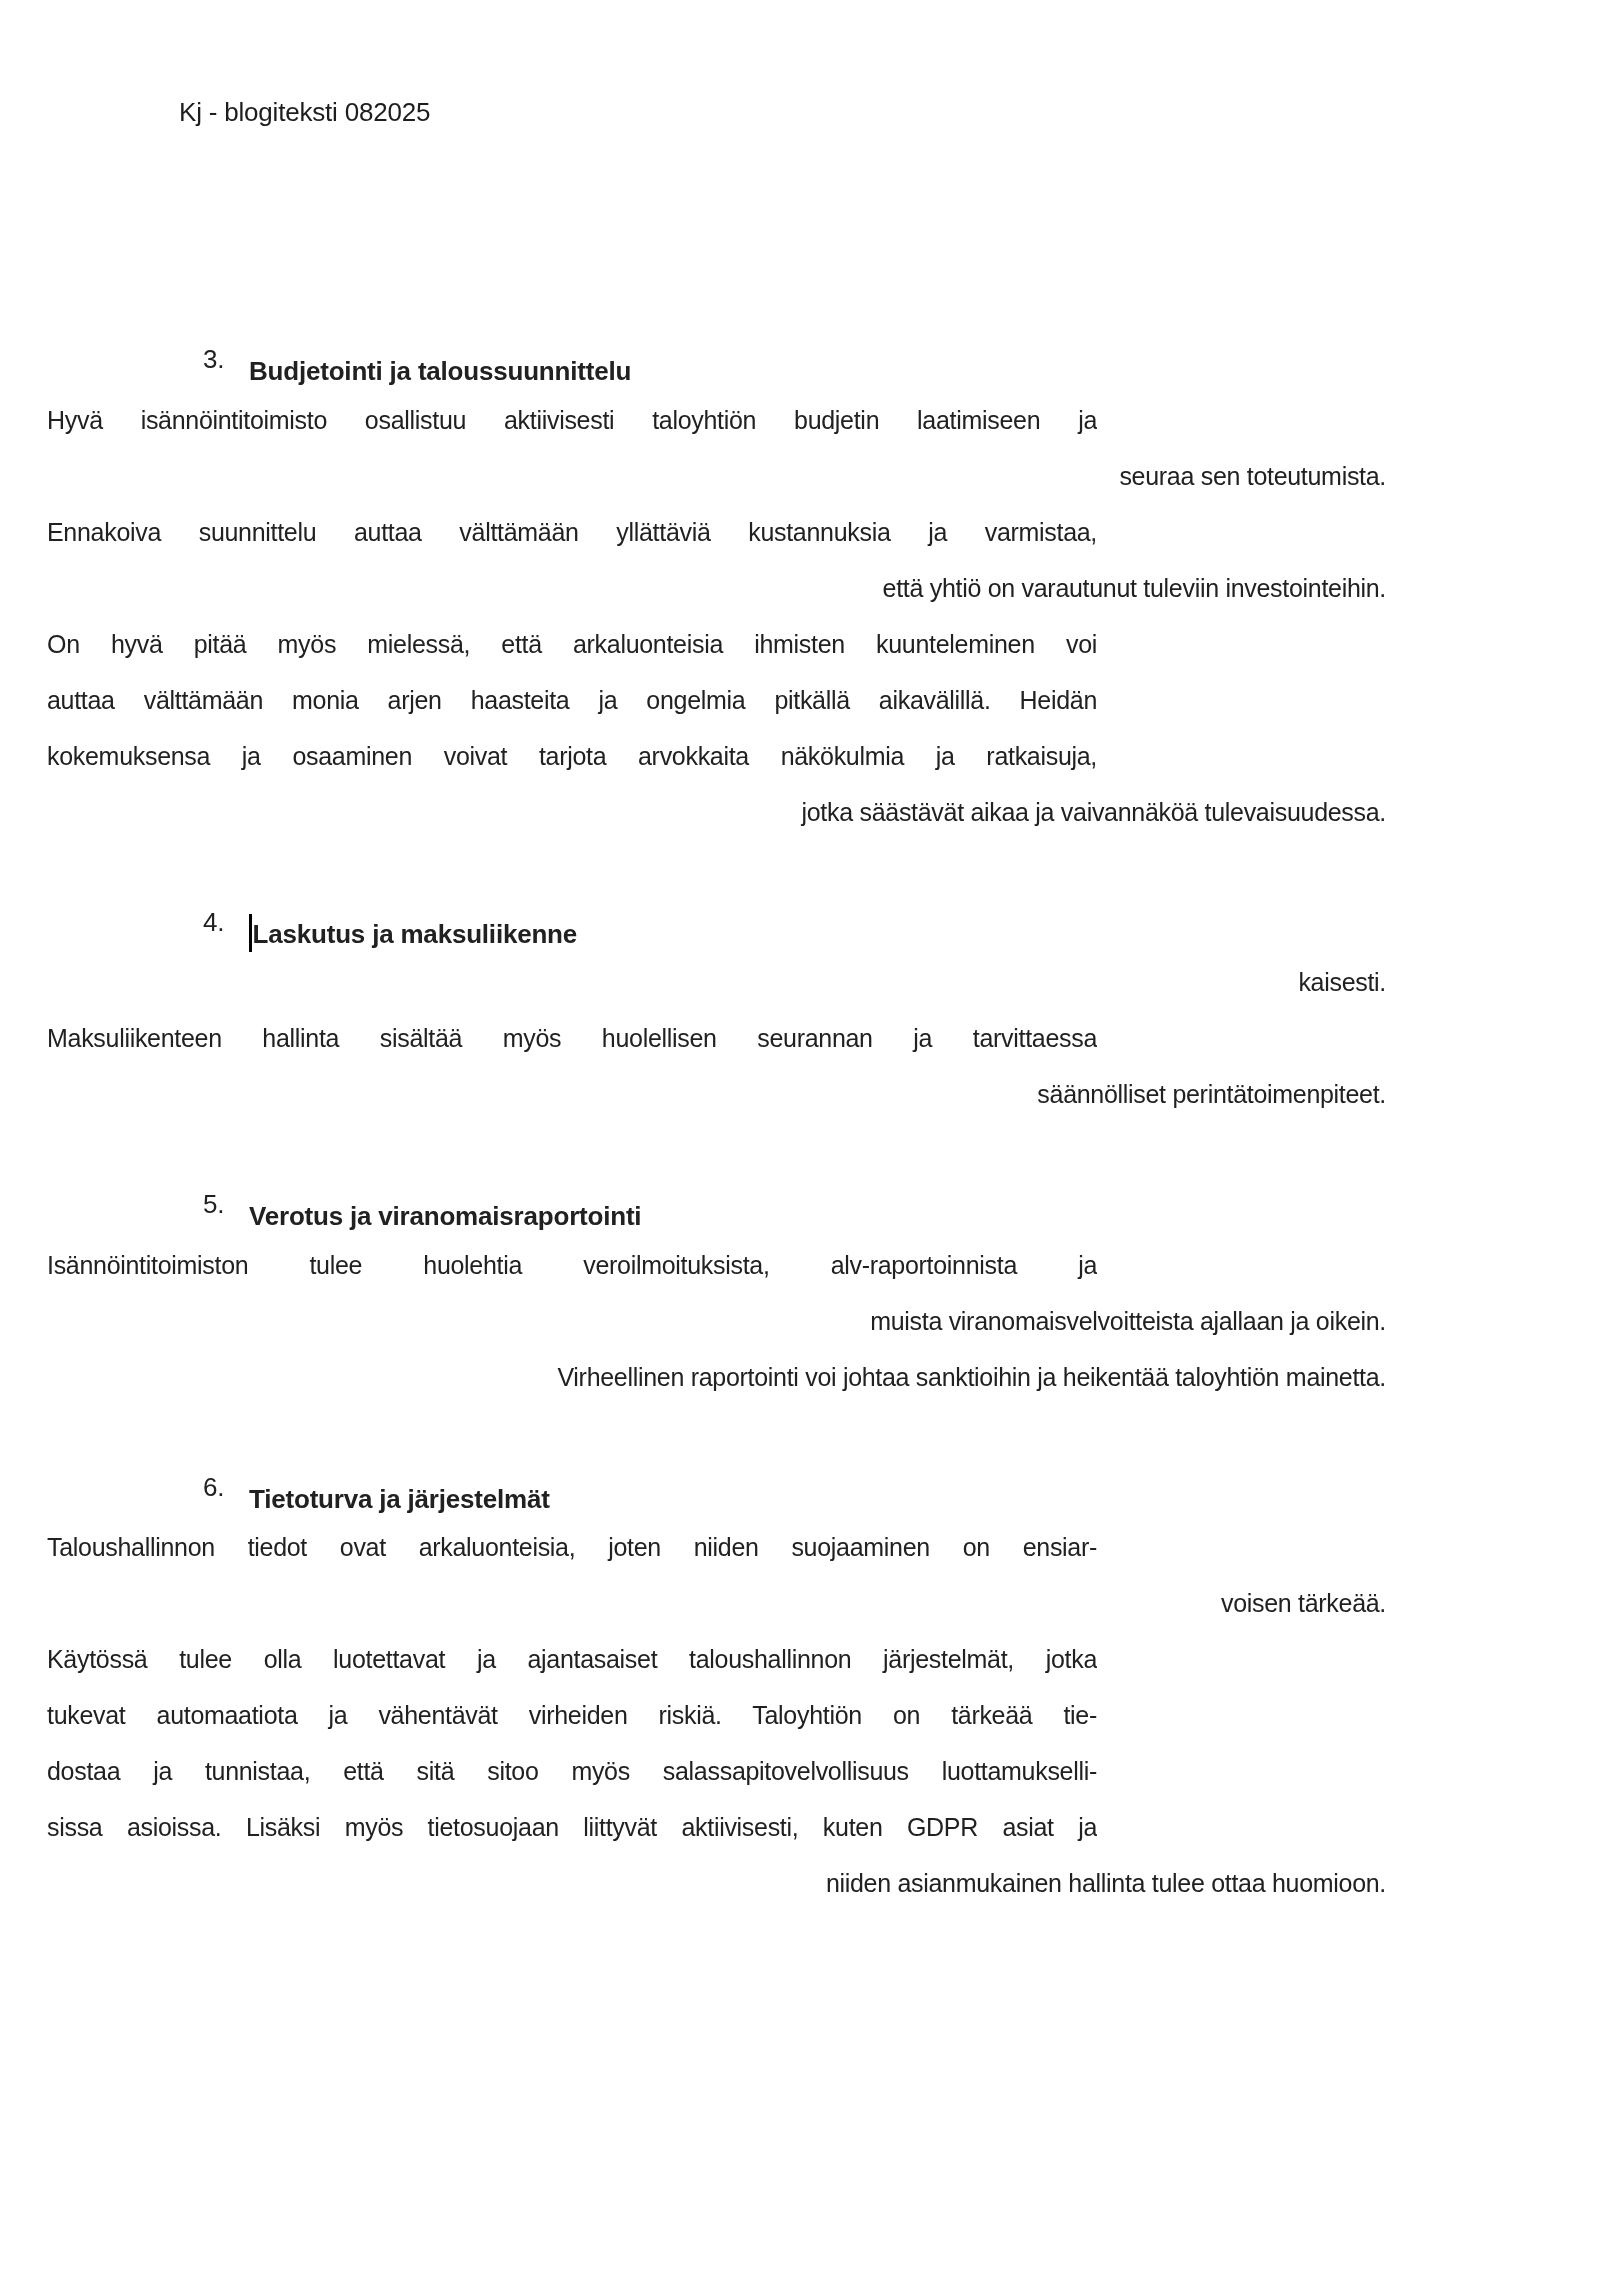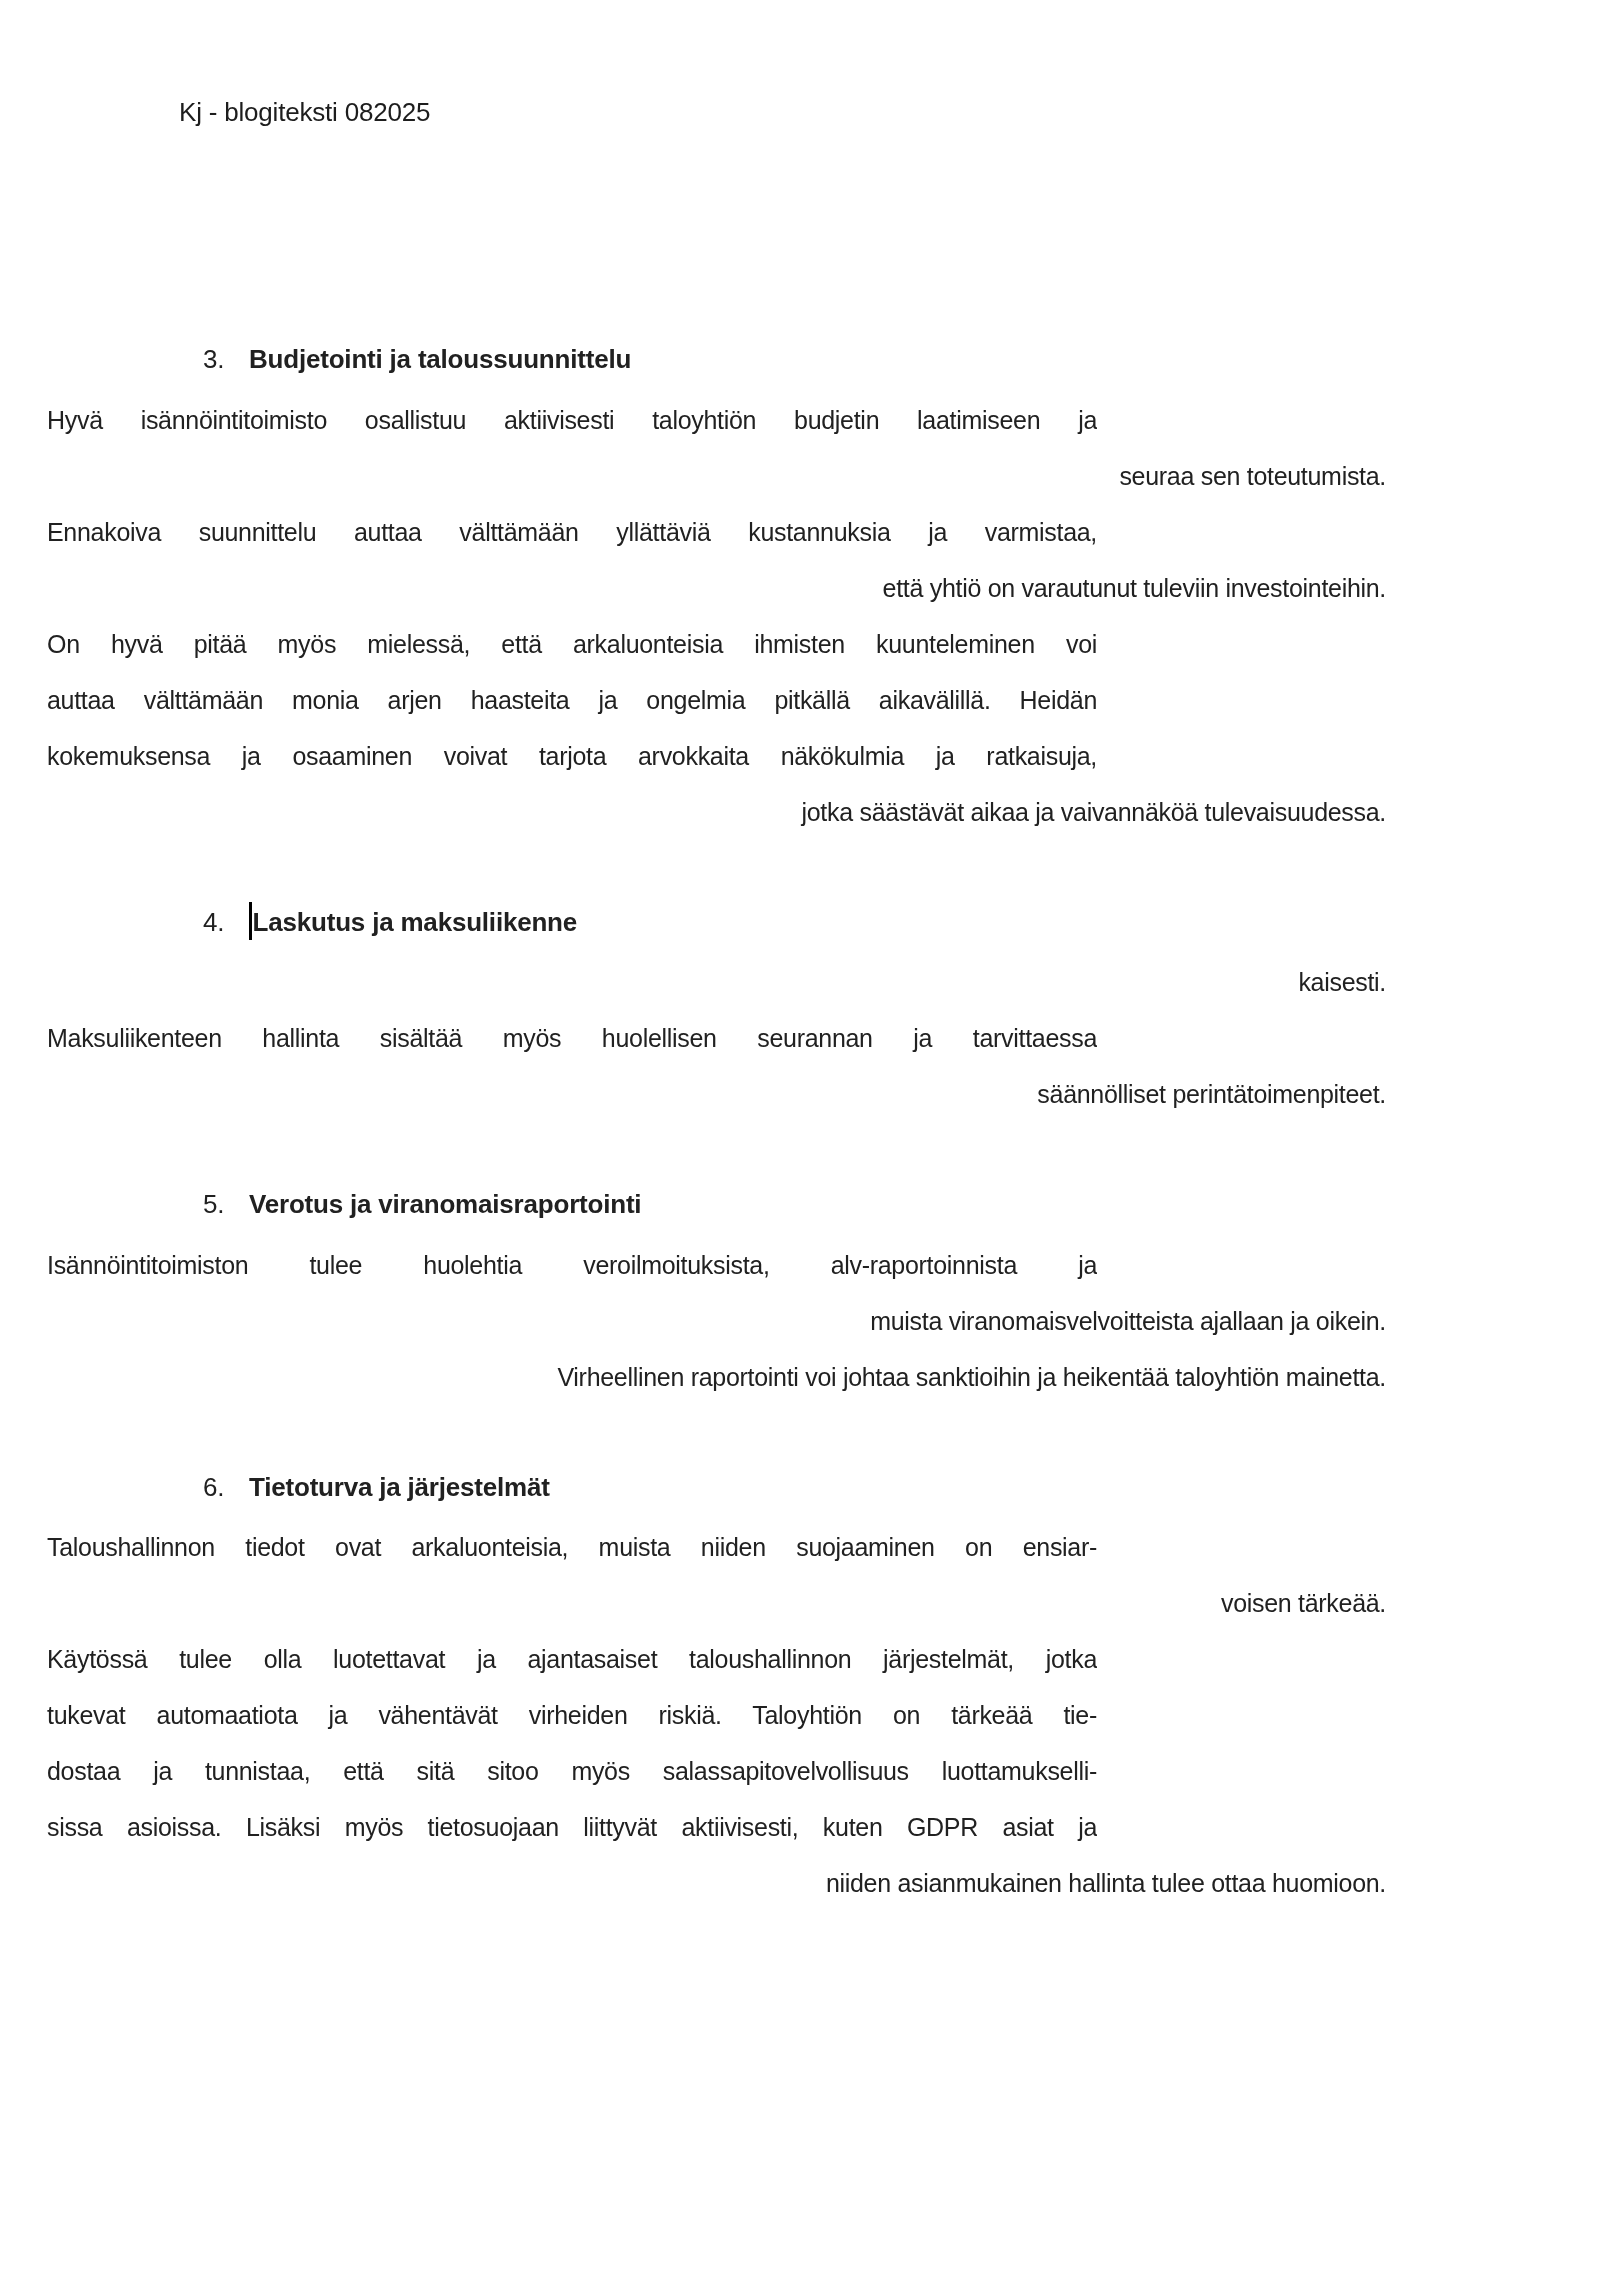--- a/index.html
+++ b/index.html
@@ -52,21 +52,21 @@
   }
   .section-number {
     position: absolute;
     left: 203px;
     top: 0;
     font-weight: 400;
   }
   .section-title {
     position: absolute;
     left: 249px;
-    top: 0;
+    top: 12px;
     font-weight: 700;
   }
   .caret {
     display: inline-block;
     width: 2.7px;
     height: 38px;
     background: #000000;
     vertical-align: middle;
     margin-right: 0.9px;
     margin-top: -5.4px;
@@ -125,21 +125,21 @@
         </div>
         <div class="bullet-line justify"><span>Isännöintitoimiston tulee huolehtia veroilmoituksista, alv-raportoinnista ja</span></div>
         <div class="bullet-line"><span>muista viranomaisvelvoitteista ajallaan ja oikein.</span></div>
         <div class="bullet-line"><span>Virheellinen raportointi voi johtaa sanktioihin ja heikentää taloyhtiön mainetta.</span></div>
       </div>
       <div class="section">
         <div class="section-heading">
           <span class="section-number">6.</span>
           <span class="section-title"><span>Tietoturva ja järjestelmät</span></span>
         </div>
-        <div class="bullet-line justify"><span>Taloushallinnon tiedot ovat arkaluonteisia, muista niiden suojaaminen on ensiar-</span></div>
+        <div class="bullet-line justify"><span>Taloushallinnon tiedot ovat arkaluonteisia, joten niiden suojaaminen on ensiar-</span></div>
         <div class="bullet-line"><span>voisen tärkeää.</span></div>
         <div class="bullet-line justify"><span>Käytössä tulee olla luotettavat ja ajantasaiset taloushallinnon järjestelmät, jotka</span></div>
         <div class="bullet-line justify"><span>tukevat automaatiota ja vähentävät virheiden riskiä. Taloyhtiön on tärkeää tie-</span></div>
         <div class="bullet-line justify"><span>dostaa ja tunnistaa, että sitä sitoo myös salassapitovelvollisuus luottamukselli-</span></div>
         <div class="bullet-line justify"><span>sissa asioissa. Lisäksi myös tietosuojaan liittyvät aktiivisesti, kuten GDPR asiat ja</span></div>
         <div class="bullet-line"><span>niiden asianmukainen hallinta tulee ottaa huomioon.</span></div>
       </div>
     </div>
 </div>
 

